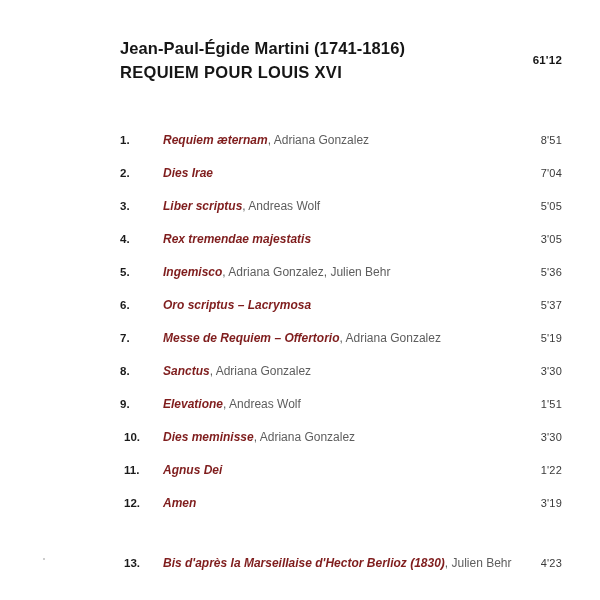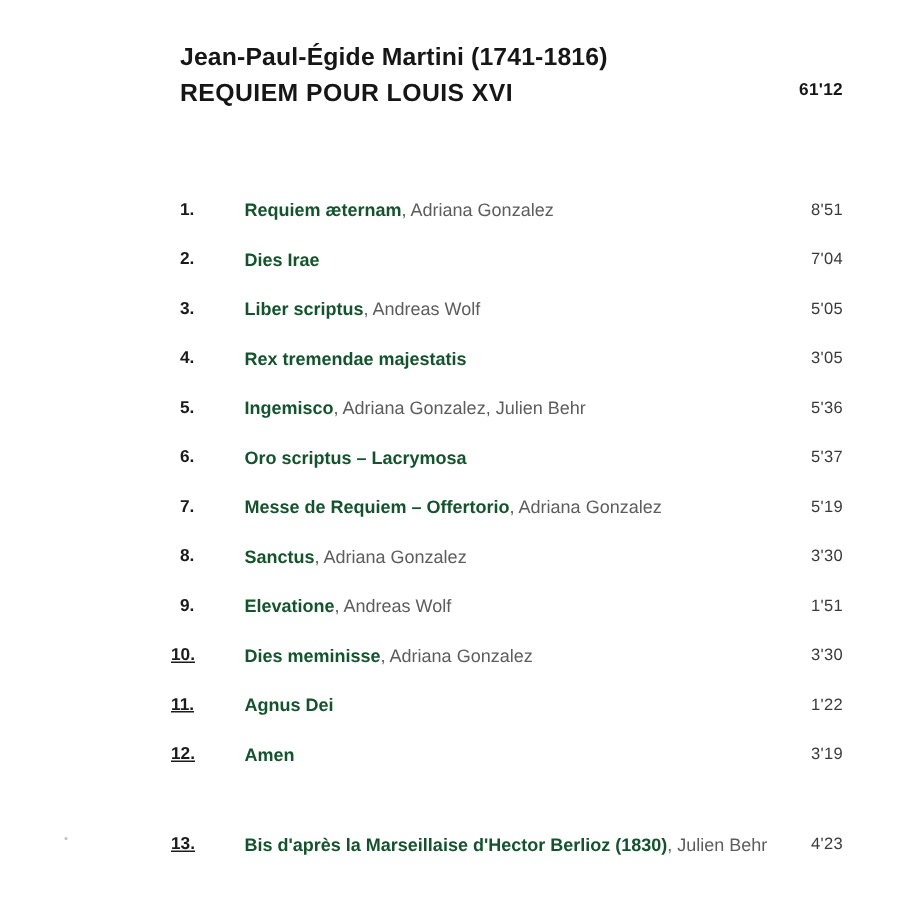--- a/index.html
+++ b/index.html
@@ -27,20 +27,21 @@
     top: 28px;
     right: 38px;
   }
   .composer {
     font-size: 16.5px;
     font-weight: bold;
     letter-spacing: 0.1px;
     color: #161616;
     line-height: 1.25;
     white-space: nowrap;
+    margin-top: 10px;
   }
   .work-title {
     font-size: 16.5px;
     font-weight: bold;
     letter-spacing: 0.3px;
     color: #161616;
     line-height: 1.3;
     margin-top: 3px;
     white-space: nowrap;
   }
@@ -73,32 +74,32 @@
   .num {
     position: absolute;
     left: 120px;
     width: 30px;
     text-align: left;
     font-size: 11.5px;
     font-weight: bold;
     color: #1b1b1b;
   }
   .num.wide {
-    left: 114px;
-    text-decoration: underline;
+    left: 124px;
   }
   .title-wrap {
     position: absolute;
     left: 163px;
     font-size: 12px;
     color: #1b1b1b;
   }
   .title {
     font-weight: bold;
-    color: #14532d;
+    color: #7f1d1d;
+    font-style: italic;
   }
   .performers {
     font-weight: normal;
     color: #5d5d5d;
     text-align: center;
   }
   .dur {
     position: absolute;
     right: 38px;
     font-size: 11px;

